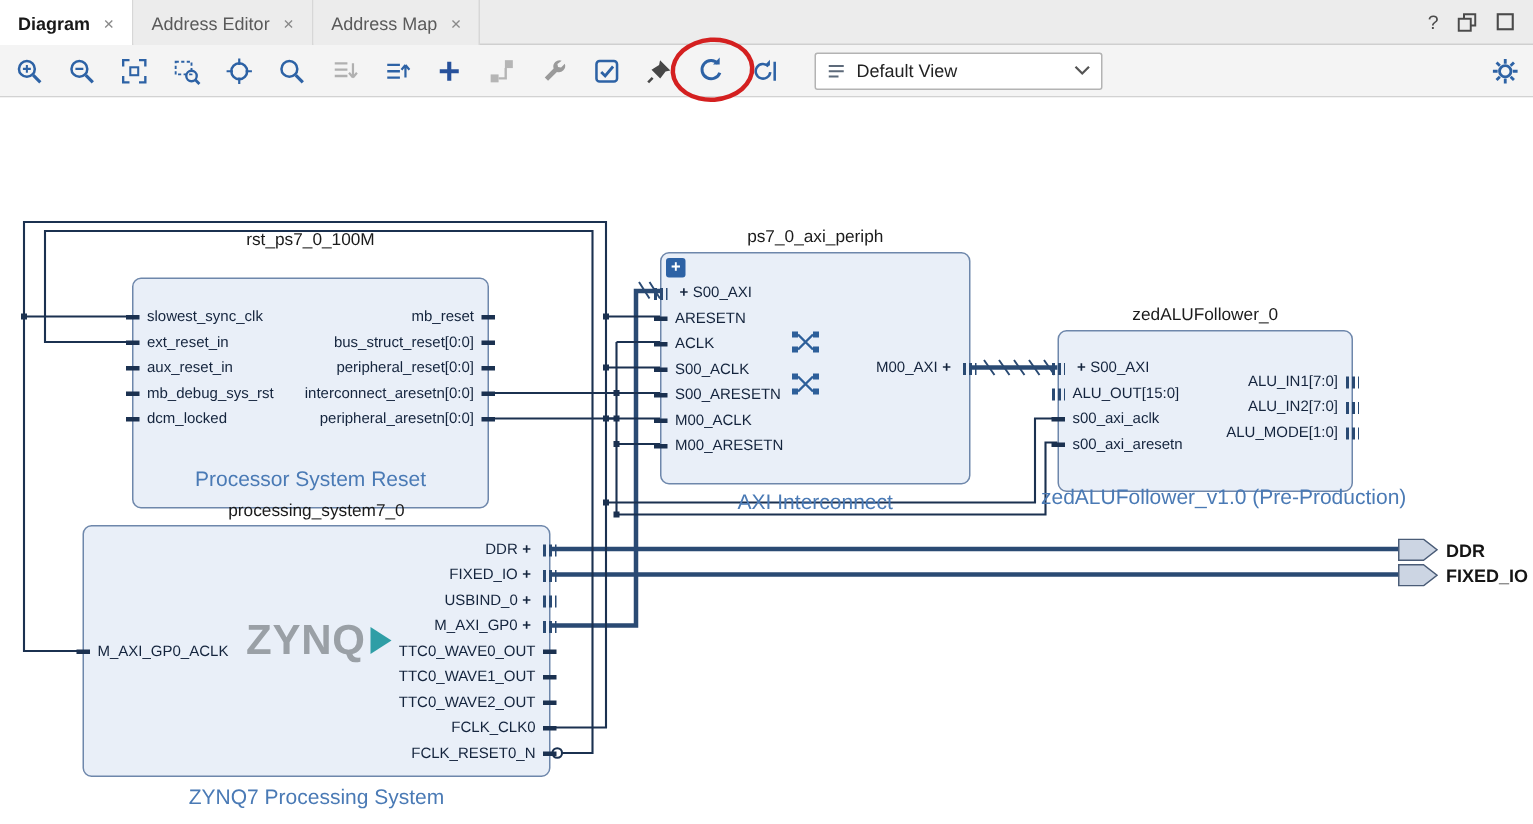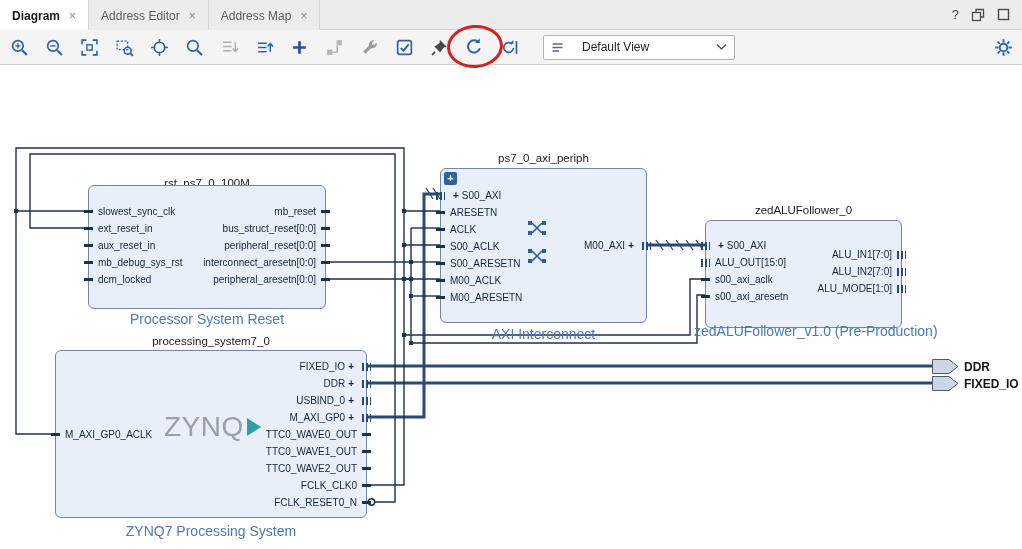--- a/index.html
+++ b/index.html
@@ -12,21 +12,21 @@
   .tab.active{background:#fff;color:#191919;font-weight:bold}
   .tab-close{color:#8a8a8a;font-size:12px;font-weight:normal}
   .tab-spacer{flex:1}
   .winctl{display:flex;align-items:center;gap:12px;padding-right:12px;color:#4a4a4a;font-size:13px}
   .winctl svg{display:block}
 
   
   .toolbar{position:absolute;top:30px;left:0;width:1022px;height:35px;background:#f4f4f4;border-bottom:1px solid #d2d2d2;display:flex;align-items:center;padding:0 8px;gap:13px}
   .tbtn{width:22px;height:22px;border:none;background:transparent;display:flex;align-items:center;justify-content:center;padding:0;cursor:pointer;flex:0 0 auto}
   .tbtn svg{display:block}
-  .view-select{margin-left:10px;width:192px;height:25px;border:1px solid #b3b3b3;background:#fff;display:flex;align-items:center;gap:18px;padding:0 7px;font-size:12px;color:#222;border-radius:2px}
+  .view-select{margin-left:10px;width:192px;height:25px;border:1px solid #b3b3b3;background:#fff;display:flex;align-items:center;gap:7px;padding:0 7px;font-size:12px;color:#222;border-radius:2px}
   .view-label{flex:1}
   .gear-btn{margin-left:auto}
 
   
   .annotation{position:absolute;left:447px;top:25px;width:56px;height:43px;border:3px solid #d42020;border-radius:50%;z-index:60;pointer-events:none;transform:rotate(-4deg)}
 
   
   .canvas{position:absolute;top:65px;left:0;width:1022px;height:484px;background:#fff}
   .wires{position:absolute;top:0;left:0}
   .w{stroke:#1b3150;stroke-width:1.4;fill:none}
@@ -43,21 +43,21 @@
   .pcol.left .port{padding-left:9px;text-align:left}
   .pcol.right .port{padding-right:9px;text-align:right}
   .pcol.left .port::before{content:"";position:absolute;left:-5px;top:7px;width:9px;height:3px;background:#1b3150}
   .pcol.right .port::before{content:"";position:absolute;right:-5px;top:7px;width:9px;height:3px;background:#1b3150}
   .pcol.left .port.bus::before{top:5px;height:8px;background:repeating-linear-gradient(90deg,#2a4a73 0,#2a4a73 2px,transparent 2px,transparent 4px)}
   .pcol.right .port.bus::before{top:5px;height:8px;background:repeating-linear-gradient(90deg,#2a4a73 0,#2a4a73 2px,transparent 2px,transparent 4px)}
   .pexp{display:inline-block;font-weight:bold;color:#14243d;margin:0 3px}
   .expbtn{position:absolute;left:3px;top:3px;width:13px;height:13px;background:#2d62a5;color:#fff;font-size:11px;line-height:13px;text-align:center;border-radius:2px;font-weight:bold}
   .xbar{position:absolute}
   .zynq-logo{position:absolute;display:flex;align-items:center}
-  .zynq-text{font-size:28px;font-weight:normal;color:#9aa0a6;letter-spacing:.5px}
+  .zynq-text{font-size:28px;font-weight:bold;color:#9aa0a6;letter-spacing:.5px}
   .zynq-tri{width:0;height:0;border-top:9px solid transparent;border-bottom:9px solid transparent;border-left:14px solid #2f9ea6;display:inline-block;margin-left:3px}
   .extport{position:absolute;display:flex;align-items:center;gap:5px}
   .extlabel{font-size:12px;font-weight:bold;color:#151515}
 </style>
 </head>
 <body>
 
 <div class="tabbar">
   <div class="tab active">
     <span>Diagram</span>
@@ -230,22 +230,22 @@
       <rect x="402" y="212" width="4" height="4"></rect>
         <rect x="402" y="268" width="4" height="4"></rect>
       <rect x="409" y="195" width="4" height="4"></rect>
         <rect x="409" y="212" width="4" height="4"></rect>
       <rect x="409" y="229" width="4" height="4"></rect>
         <rect x="409" y="276" width="4" height="4"></rect>
       <rect x="14" y="144" width="4" height="4"></rect>
     </g>
   </svg>
 
-  <div class="block-title" style="left:88px;top:112px;width:238px">rst_ps7_0_100M</div>
-  <div class="block" style="left:88px;top:120px;width:238px;height:124px">
+  <div class="block-title" style="left:88px;top:89px;width:238px">rst_ps7_0_100M</div>
+  <div class="block" style="left:88px;top:120px;width:238px;height:154px">
     <div class="pcol left" style="top:17px">
       <div class="port"><span>slowest_sync_clk</span></div>
       <div class="port"><span>ext_reset_in</span></div>
       <div class="port"><span>aux_reset_in</span></div>
       <div class="port"><span>mb_debug_sys_rst</span></div>
       <div class="port"><span>dcm_locked</span></div>
     </div>
     <div class="pcol right" style="top:17px">
       <div class="port"><span>mb_reset</span></div>
       <div class="port"><span>bus_struct_reset[0:0]</span></div>
@@ -303,22 +303,22 @@
     </div>
   </div>
   <div class="block-caption" style="left:694px;top:258px;width:220px">zedALUFollower_v1.0 (Pre-Production)</div>
 
   <div class="block-title" style="left:55px;top:270px;width:312px">processing_system7_0</div>
   <div class="block" style="left:55px;top:285px;width:312px;height:168px">
     <div class="pcol left" style="top:75px">
       <div class="port"><span>M_AXI_GP0_ACLK</span></div>
     </div>
     <div class="pcol right" style="top:7px">
+      <div class="port bus"><span>DDR</span><span class="pexp">+</span></div>
       <div class="port bus"><span>FIXED_IO</span><span class="pexp">+</span></div>
-      <div class="port bus"><span>DDR</span><span class="pexp">+</span></div>
       <div class="port bus"><span>USBIND_0</span><span class="pexp">+</span></div>
       <div class="port bus"><span>M_AXI_GP0</span><span class="pexp">+</span></div>
       <div class="port"><span>TTC0_WAVE0_OUT</span></div>
       <div class="port"><span>TTC0_WAVE1_OUT</span></div>
       <div class="port"><span>TTC0_WAVE2_OUT</span></div>
       <div class="port"><span>FCLK_CLK0</span></div>
       <div class="port"><span>FCLK_RESET0_N</span></div>
     </div>
     <div class="zynq-logo" style="left:108px;top:60px">
       <span class="zynq-text">ZYNQ</span>

